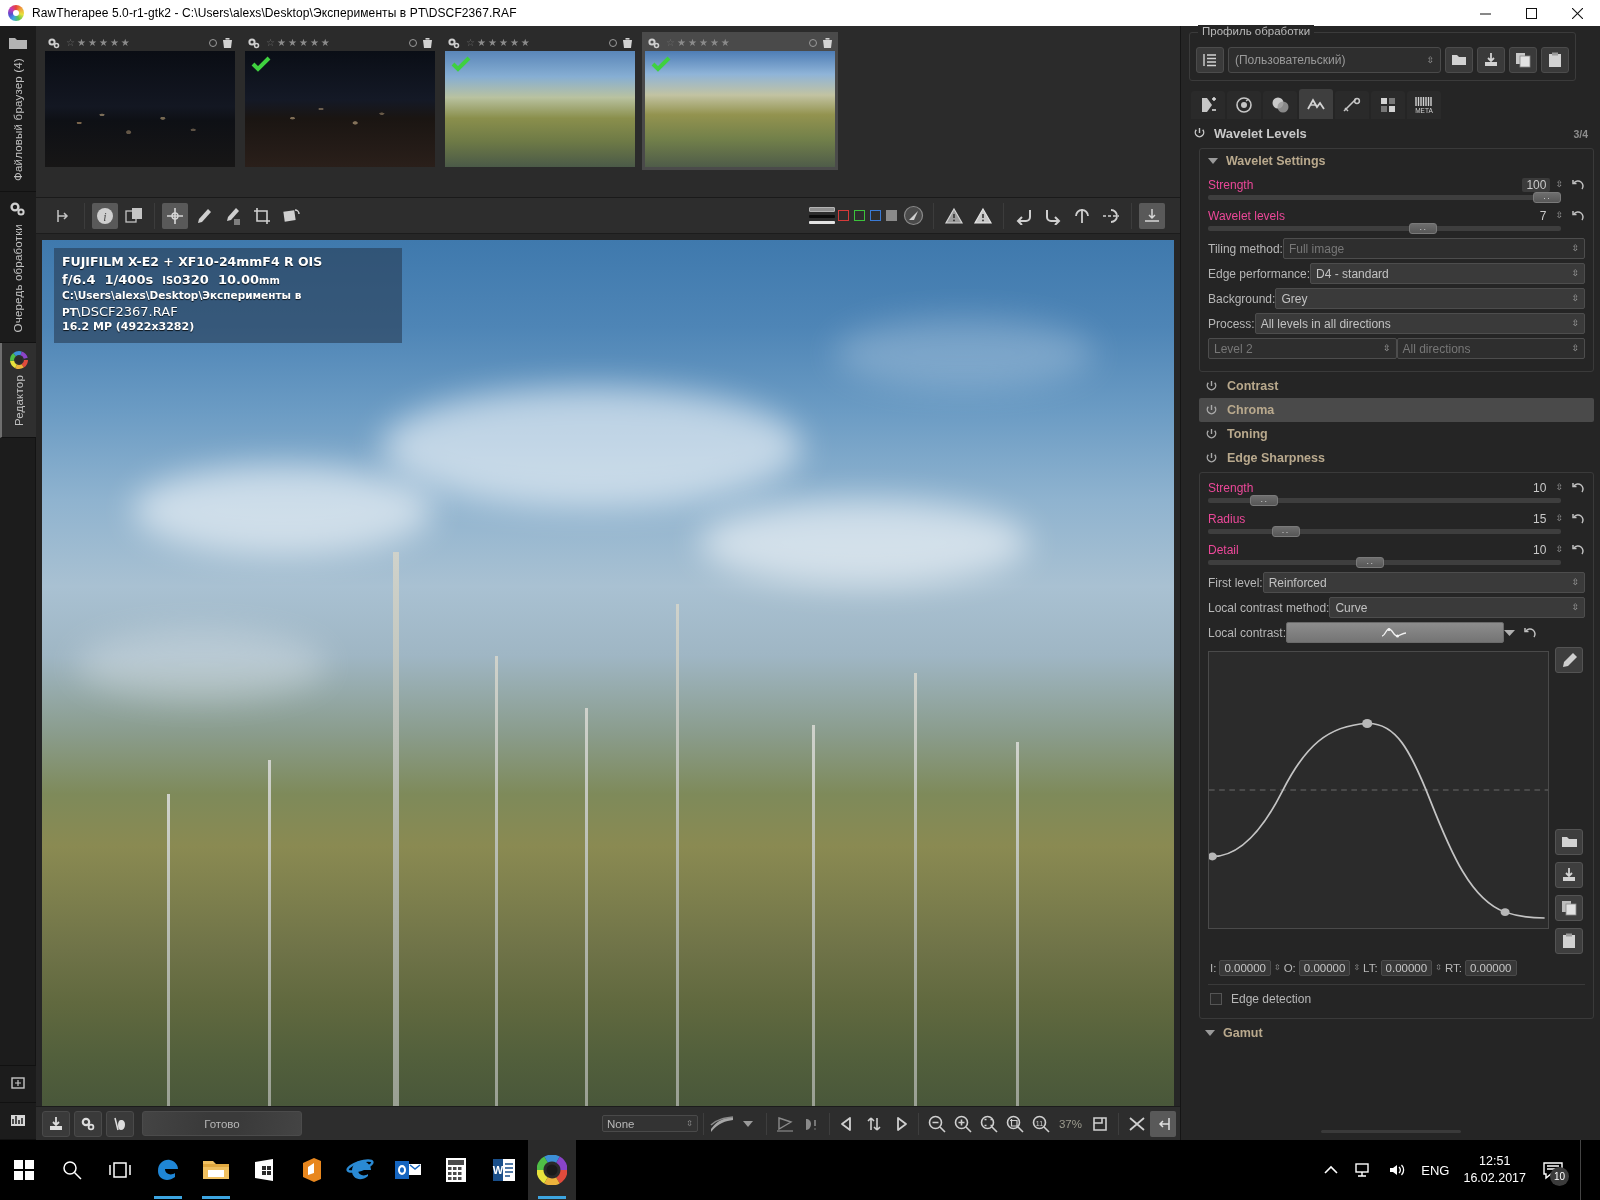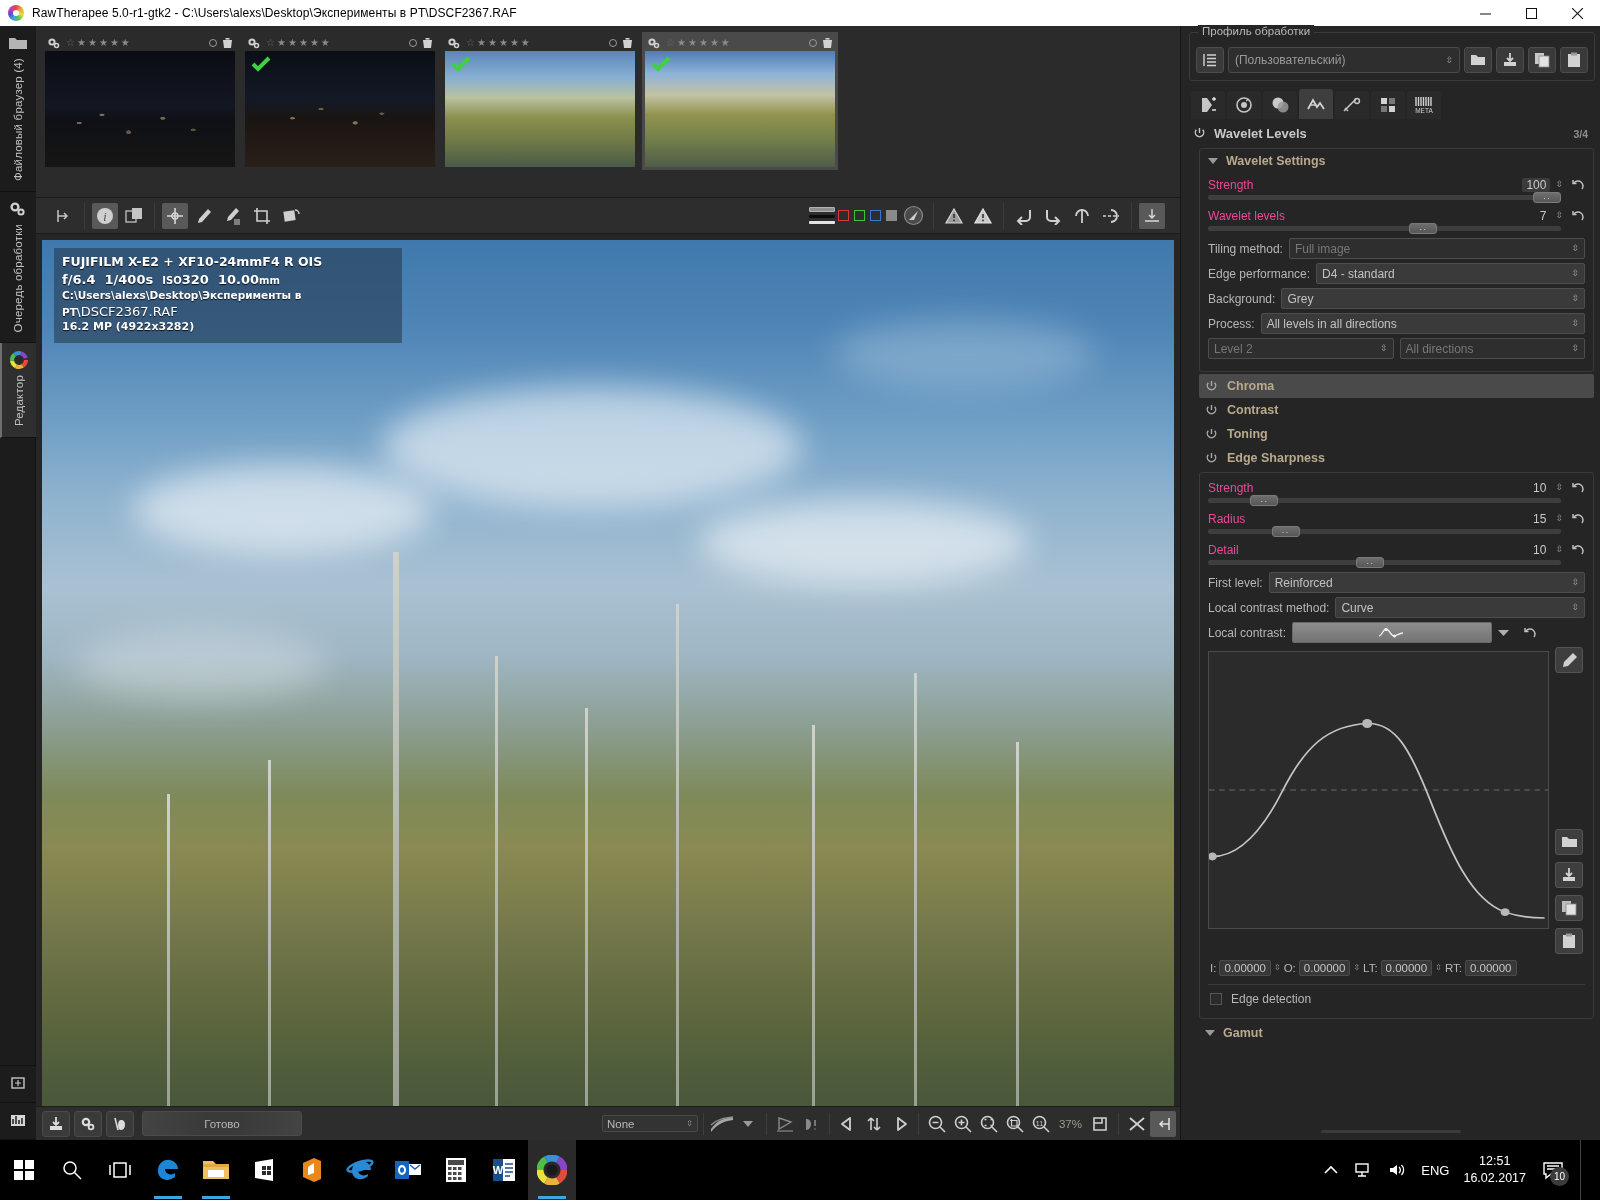--- a/index.html
+++ b/index.html
@@ -167,21 +167,21 @@
   .combo-sm .arr { margin-left: auto; font-size: 8px; color: #9a9a9a; }
   .bsep { width: 1px; height: 22px; background: #3e3e3e; margin: 0 5px; }
   .zoomlbl { font-size: 11.5px; color: #9c9b8e; padding: 0 5px; }
 
   
   .rightpanel {
     width: 420px; background: #252525; display: flex; flex-direction: column;
     border-left: 1px solid #151515;
   }
   .profile-box {
-    margin: 6px 5px 2px 8px; border: 1px solid #3b3b3b; border-radius: 3px;
+    margin: 6px 24px 2px 8px; border: 1px solid #3b3b3b; border-radius: 3px;
     padding: 14px 6px 7px 6px; position: relative;
   }
   .profile-legend {
     position: absolute; top: -8px; left: 8px; background: #252525; padding: 0 4px;
     font-size: 11.5px; color: #b9b9b9;
   }
   .profile-row { display: flex; align-items: center; gap: 4px; }
   .pbtn {
     width: 28px; height: 26px; background: #3a3a3a; border: 1px solid #4c4c4c;
     border-radius: 3px; display: flex; align-items: center; justify-content: center;
@@ -229,21 +229,21 @@
     height: 5px; background: #3e3e3e; border-radius: 2px; position: relative;
     margin: 3px 24px 7px 0;
   }
   .knob {
     position: absolute; top: -3px; width: 28px; height: 11px; border-radius: 3px;
     background: linear-gradient(#6e6e6e,#575757); border: 1px solid #7a7a7a;
     display: flex; align-items: center; justify-content: center;
   }
   .knob::after { content: "··"; font-size: 9px; color: #cfcfcf; line-height: 4px; letter-spacing:1px;}
 
-  .combo-row { display: flex; align-items: center; gap: 6px; margin: 4px 0; }
+  .combo-row { display: flex; align-items: center; gap: 0; margin: 4px 0; }
   .combo-label { font-size: 12px; color: #b7b7b7; white-space: nowrap; }
   .combo {
     flex: 1; height: 21px; background: #3a3a3a; border: 1px solid #4d4d4d; border-radius: 2px;
     display: flex; align-items: center; padding: 0 5px; font-size: 12px; color: #c2c2c2;
   }
   .combo.dim { color: #777; background: #2e2e2e; }
   .combo .spin { margin-left: auto; font-size: 9px; color: #a0a0a0; line-height: .85; text-align:center;}
 
   .toggle-row {
     display: flex; align-items: center; gap: 9px; padding: 5px 6px 5px 6px;
@@ -941,33 +941,33 @@
                 <span class="spin">⇳</span>
               </div>
               <div class="combo dim">
                 <span>All directions</span>
                 <span class="spin">⇳</span>
               </div>
             </div>
           </div>
         </div>
 
+        <div class="toggle-row">
+          <svg class="power" viewBox="0 0 13 13">
+              <path d="M6.5 1v5" stroke="#a9a9a9" stroke-width="1.4"></path>
+              <path d="M3.3 2.8a4.2 4.2 0 106.4 0" stroke="#a9a9a9" stroke-width="1.4" fill="none"></path>
+            </svg>
+          <span>Contrast</span>
+        </div>
         <div class="toggle-row hl">
           <svg class="power" viewBox="0 0 13 13">
               <path d="M6.5 1v5" stroke="#a9a9a9" stroke-width="1.4"></path>
               <path d="M3.3 2.8a4.2 4.2 0 106.4 0" stroke="#a9a9a9" stroke-width="1.4" fill="none"></path>
             </svg>
           <span>Chroma</span>
-        </div>
-        <div class="toggle-row">
-          <svg class="power" viewBox="0 0 13 13">
-              <path d="M6.5 1v5" stroke="#a9a9a9" stroke-width="1.4"></path>
-              <path d="M3.3 2.8a4.2 4.2 0 106.4 0" stroke="#a9a9a9" stroke-width="1.4" fill="none"></path>
-            </svg>
-          <span>Contrast</span>
         </div>
         <div class="toggle-row">
           <svg class="power" viewBox="0 0 13 13">
               <path d="M6.5 1v5" stroke="#a9a9a9" stroke-width="1.4"></path>
               <path d="M3.3 2.8a4.2 4.2 0 106.4 0" stroke="#a9a9a9" stroke-width="1.4" fill="none"></path>
             </svg>
           <span>Toning</span>
         </div>
         <div class="toggle-row">
           <svg class="power" viewBox="0 0 13 13">

